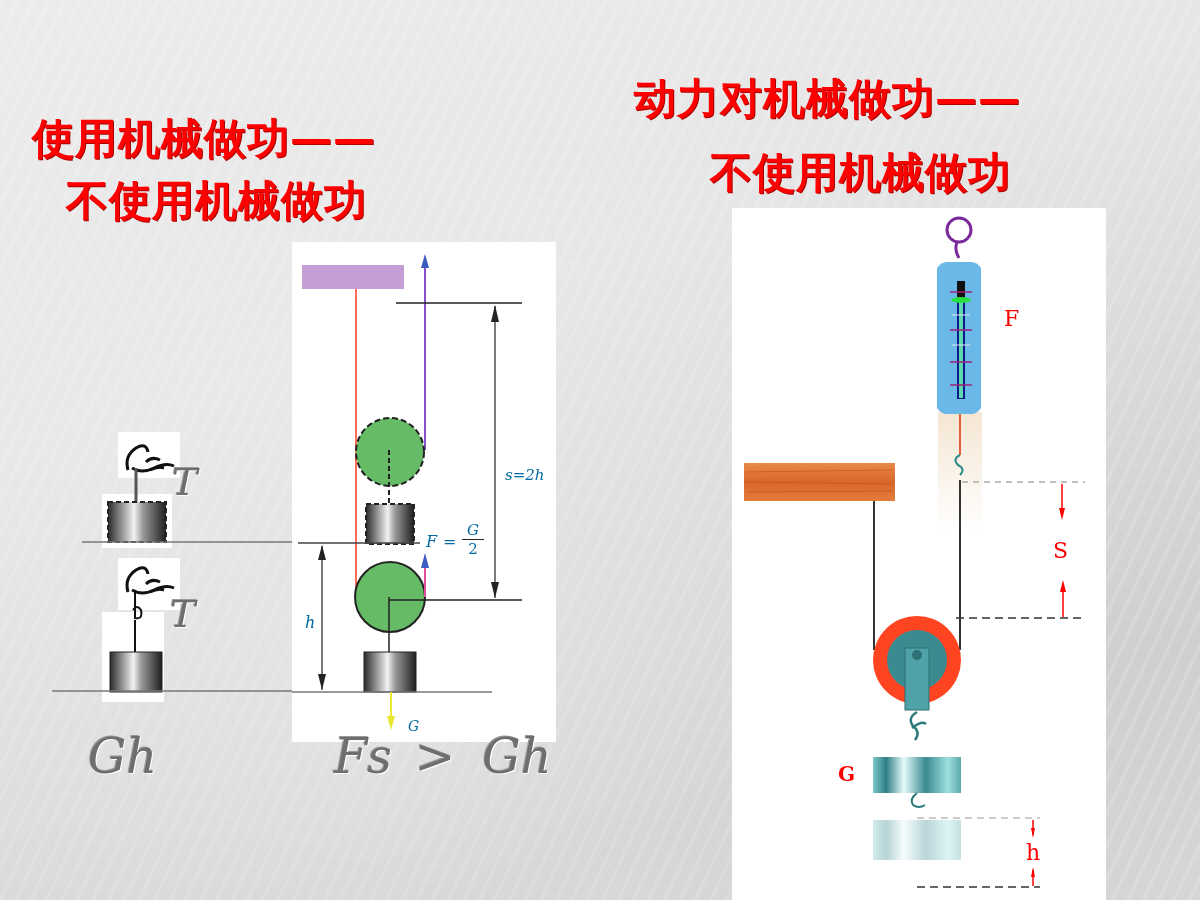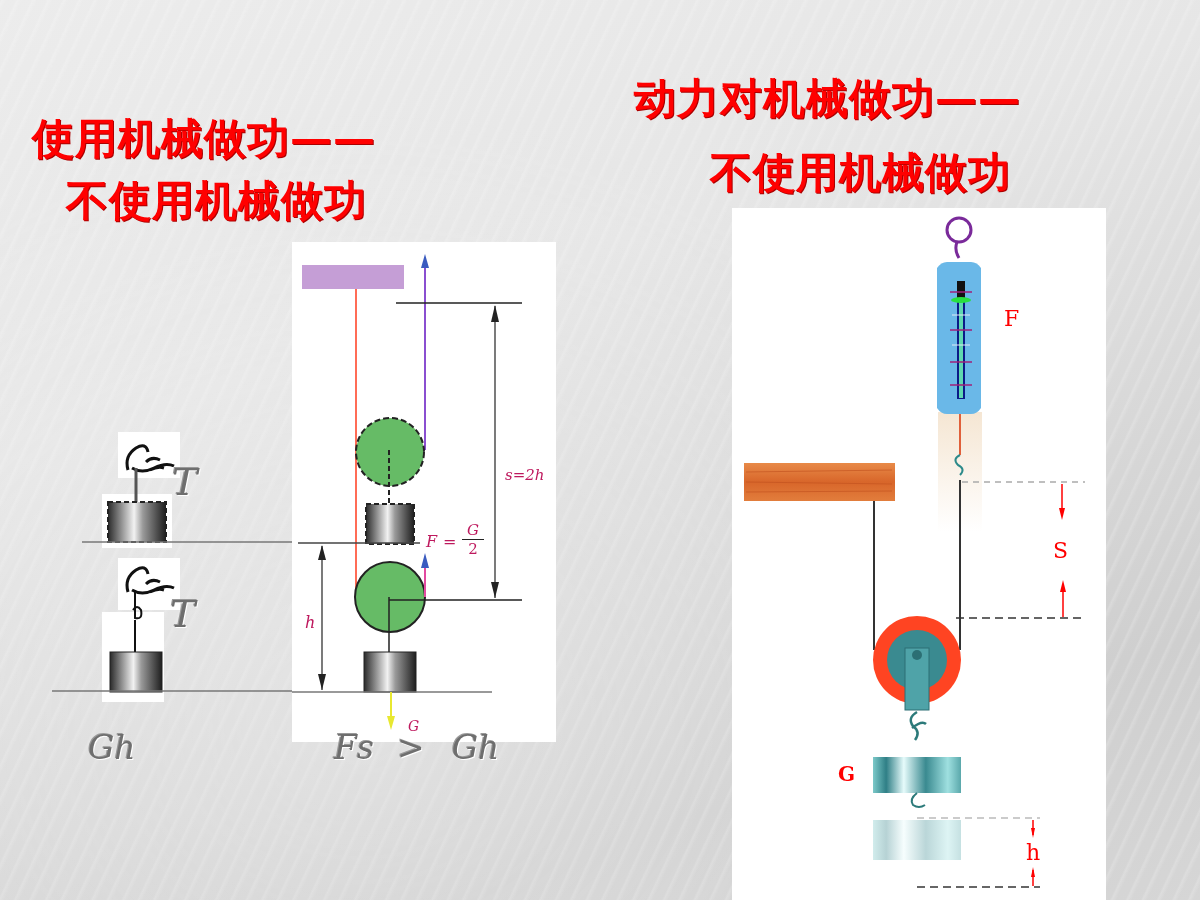--- a/index.html
+++ b/index.html
@@ -10,24 +10,24 @@
   }
   .streaks { position:absolute; inset:0; pointer-events:none;
     background:
       repeating-linear-gradient(115deg, rgba(255,255,255,0.0) 0px, rgba(255,255,255,0.35) 2px, rgba(255,255,255,0) 6px, rgba(0,0,0,0) 14px),
       radial-gradient(ellipse at 30% 80%, rgba(255,255,255,0.5), rgba(255,255,255,0) 60%);
     opacity:0.55; }
   .title { position:absolute; color:#ff0000; font-family:"DejaVu Serif", serif; font-weight:bold;
     font-size:42px; line-height:58px; white-space:nowrap; letter-spacing:1px;
     text-shadow: 1px 1px 0 #a00; }
   .eq { position:absolute; font-family:"DejaVu Serif", serif; font-style:italic; color:#6e6e6e;
-    font-size:33px; text-shadow: 1px 1px 0 #fff, -1px -1px 0 #999; }
+    font-size:48px; text-shadow: 1px 1px 0 #fff, -1px -1px 0 #999; }
   .panel { position:absolute; background:#fff; }
   .chip { position:absolute; background:#fff; }
-  .lbl-it { position:absolute; font-family:"DejaVu Serif", serif; font-style:italic; color:#be185d; }
+  .lbl-it { position:absolute; font-family:"DejaVu Serif", serif; font-style:italic; color:#0369a1; }
   .lbl-red { position:absolute; font-family:"DejaVu Serif", serif; color:#ff0000; }
   svg { position:absolute; overflow:visible; }
 </style>
 </head>
 <body>
 
 <div class="streaks"></div>
 
 <div class="title" style="left:16px; top:110px;margin-left:16px;">使用机械做功——</div>
 <div class="title" style="left:66px; top:172px;">不使用机械做功</div>

